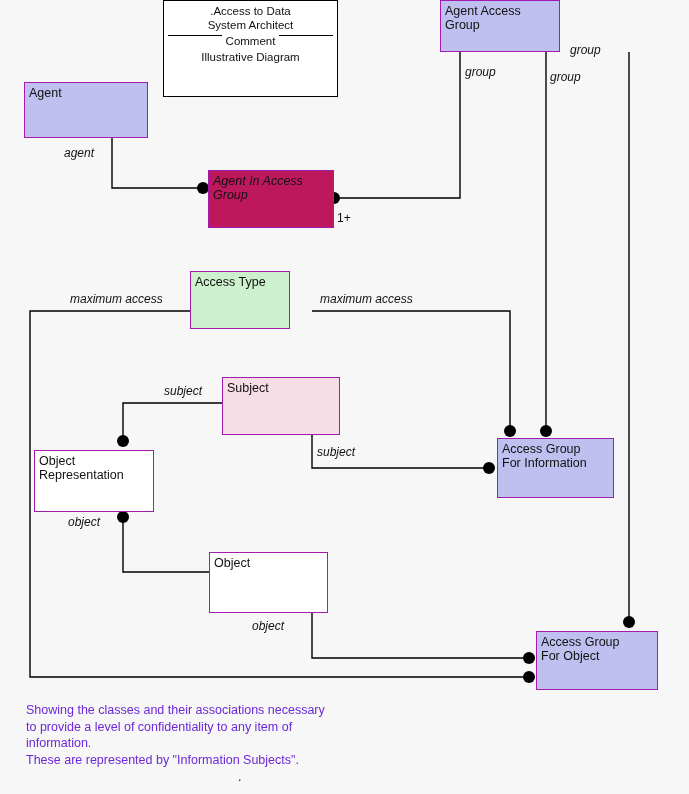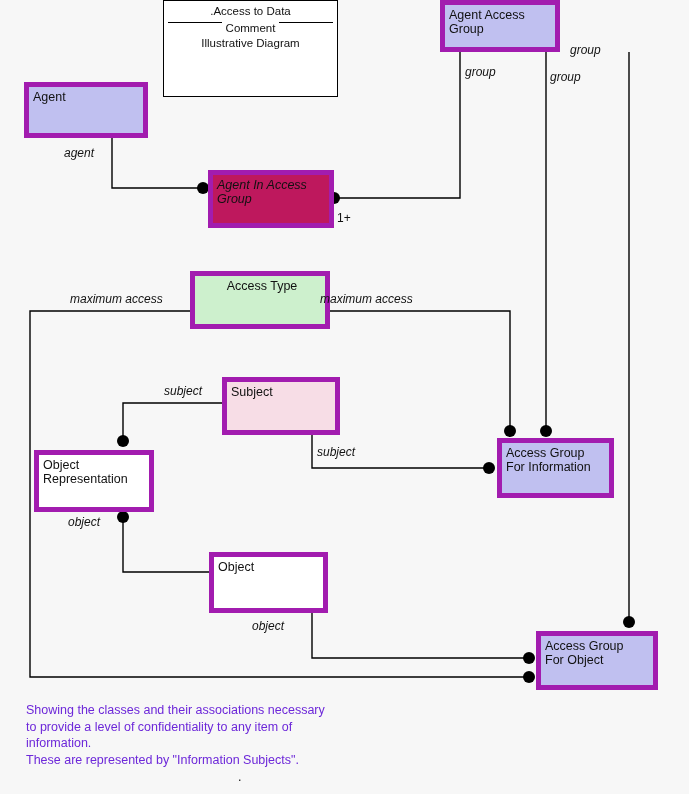--- a/index.html
+++ b/index.html
@@ -8,21 +8,21 @@
     background:#f7f7f7;
     font-family:"Liberation Sans", sans-serif;
     overflow:hidden;
     position:relative;
   }
   #canvas{position:absolute;left:0;top:0;width:689px;height:794px;margin-left:12px;}
   svg.lines{position:absolute;left:0;top:0;width:689px;height:794px;pointer-events:none;}
 
   .node{
     position:absolute;
-    border:5px solid #a21caf;
+    border:1px solid #a21caf;
     box-sizing:border-box;
     font-size:12.5px;
     line-height:14px;
     color:#111;
     padding:3px 0 0 4px;
     white-space:pre-line;
     z-index:3;
   }
 
   .titlebox{
@@ -99,32 +99,33 @@
       <circle cx="498" cy="431" r="6" fill="#000000"></circle>
       <circle cx="534" cy="431" r="6" fill="#000000"></circle>
       <circle cx="477" cy="468" r="6" fill="#000000"></circle>
       <circle cx="617" cy="622" r="6" fill="#000000"></circle>
       <circle cx="517" cy="658" r="6" fill="#000000"></circle>
       <circle cx="517" cy="677" r="6" fill="#000000"></circle>
     </svg>
 <div class="titlebox" style="left: 151px; top: 0px; width: 175px; height: 97px;">
       <div style="padding-top:4px;">
         <span class="tline">.Access to Data</span>
+        <span class="tline">System Architect</span>
       </div>
       <div class="divider">
         <span>Comment</span>
       </div>
       <div>Illustrative Diagram</div>
     </div>
     <div class="node" style="left: 12px; top: 82px; width: 124px; height: 56px; background: rgb(192, 192, 240);"><span>Agent</span></div>
     <div class="node" style="left: 428px; top: 0px; width: 120px; height: 52px; background: rgb(192, 192, 240);"><span>Agent Access
 Group</span></div>
     <div class="node" style="left: 196px; top: 170px; width: 126px; height: 58px; background: #be185d; font-style: italic;"><span>Agent In Access
 Group</span></div>
-    <div class="node" style="left: 178px; top: 271px; width: 140px; height: 58px; background: rgb(205, 240, 205); text-align: center;"><span>Access Type</span></div>
+    <div class="node" style="left: 178px; top: 271px; width: 100px; height: 58px; background: rgb(205, 240, 205);"><span>Access Type</span></div>
     <div class="node" style="left: 210px; top: 377px; width: 118px; height: 58px; background: rgb(247, 221, 230);"><span>Subject</span></div>
     <div class="node" style="left: 22px; top: 450px; width: 120px; height: 62px; background: rgb(255, 255, 255);"><span>Object
 Representation</span></div>
     <div class="node" style="left: 197px; top: 552px; width: 119px; height: 61px; background: rgb(255, 255, 255);"><span>Object</span></div>
     <div class="node" style="left: 485px; top: 438px; width: 117px; height: 60px; background: rgb(192, 192, 240);"><span>Access Group
 For Information</span></div>
     <div class="node" style="left: 524px; top: 631px; width: 122px; height: 59px; background: rgb(192, 192, 240);"><span>Access Group
 For Object</span></div>
     <div class="rolelabel" style="left: 52px; top: 146px;">agent</div>
     <div class="rolelabel" style="left: 558px; top: 43px;">group</div>

